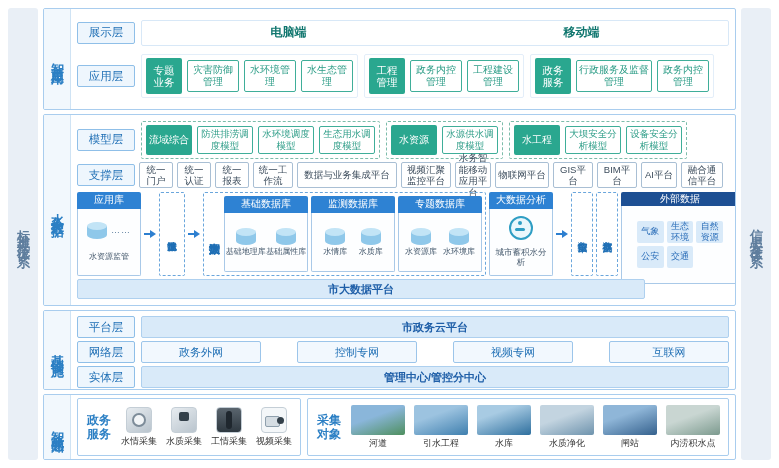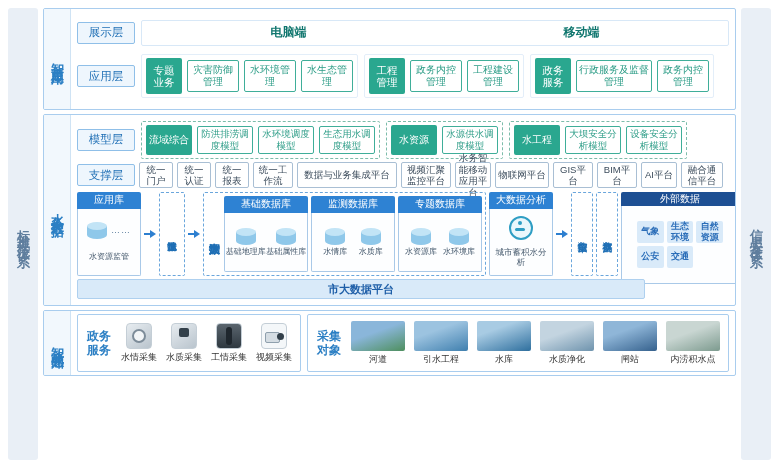--- a/index.html
+++ b/index.html
@@ -48,21 +48,21 @@
   .lbody{flex:1;border:1px solid #a9c9e8;border-top:0;display:flex;align-items:center;justify-content:space-evenly;background:#fdfeff;border-radius:0 0 2px 2px;}
   .cylcol{display:flex;flex-direction:column;align-items:center;gap:1px;}
   .ana-col{width:64px;}
   .ana{width:20px;height:20px;border-radius:50%;border:2px solid #2f9ec4;position:relative;background:#eaf7fc;}
   .ana::before{content:"";position:absolute;left:7px;top:3px;width:4px;height:4px;border-radius:50%;background:#2f9ec4;}
   .ana::after{content:"";position:absolute;left:4px;top:10px;width:10px;height:3px;border-radius:2px;background:#2f9ec4;}
   .ana-label{font-size:8.5px;color:#44586c;text-align:center;line-height:1.25;padding:0 3px;}
   .vbox{flex:0 0 20px;border:1px dashed #6aa6dc;color:#1f6fb5;font-size:10px;display:flex;align-items:center;justify-content:center;border-radius:2px;padding:2px 0;}
   .ext{width:118px;}
   .ext .dhead{background:#1d4f93;}
-  .ebody{flex:1;border:1px solid #a9c9e8;border-top:0;padding:15px;display:grid;grid-template-columns:repeat(3,1fr);gap:3px;align-content:space-evenly;background:#fdfeff;border-radius:0 0 2px 2px;font-weight:bold;}
+  .ebody{flex:1;border:1px solid #a9c9e8;border-top:0;padding:15px;display:grid;grid-template-columns:repeat(3,1fr);gap:3px;align-content:space-evenly;background:#fdfeff;border-radius:0 0 2px 2px;}
   .eitem{background:#d9eaf9;color:#2a6db8;font-size:9px;text-align:center;display:flex;align-items:center;justify-content:center;min-height:22px;border-radius:2px;line-height:1.2;padding:0 1px;}
   .bar{background:#d9eaf9;border:1px solid #aed0ef;color:#1f5fa8;font-weight:bold;font-size:11px;display:flex;align-items:center;justify-content:center;border-radius:2px;}
   .bigbar{height:18px;margin-right:84px;flex:1;}
   .flexbar{flex:1;height:20px;}
   .netwrap{flex:1;display:flex;justify-content:space-between;}
   .net{width:118px;height:20px;border:1px solid #9cc5ea;background:#f2f8fe;color:#1f6fb5;font-size:11px;display:flex;align-items:center;justify-content:center;border-radius:2px;}
   .b4 .band-content{flex-direction:row;align-items:center;gap:6px;justify-content:flex-start;}
   .pgroup{border:1px solid #a9cdee;border-radius:2px;display:flex;align-items:center;gap:9px;padding:4px 8px;height:48px;box-sizing:content-box;}
   .pg-left{flex:0 0 auto;}
   .pg-right{flex:1;}
@@ -261,20 +261,42 @@
             </div>
           </div>
         </div>
 
         <div class="row">
           <div class="bar bigbar">市大数据平台</div>
         </div>
       </div>
     </div>
 
+    <div class="band b3">
+      <div class="band-title vtext">基础设施</div>
+      <div class="band-content">
+        <div class="row">
+          <div class="llabel">平台层</div>
+          <div class="bar flexbar">市政务云平台</div>
+        </div>
+        <div class="row">
+          <div class="llabel">网络层</div>
+          <div class="netwrap">
+            <div class="net">政务外网</div>
+            <div class="net">控制专网</div>
+            <div class="net">视频专网</div>
+            <div class="net">互联网</div>
+          </div>
+        </div>
+        <div class="row">
+          <div class="llabel">实体层</div>
+          <div class="bar flexbar">管理中心/管控分中心</div>
+        </div>
+      </div>
+    </div>
 
     <div class="band b4">
       <div class="band-title vtext">智能感知</div>
       <div class="band-content">
         <div class="pgroup pg-left">
           <div class="pg-label">政务服务</div>
           <div class="pitem">
             <div class="ico d0"></div>
             <div class="plabel">水情采集</div>
           </div>

